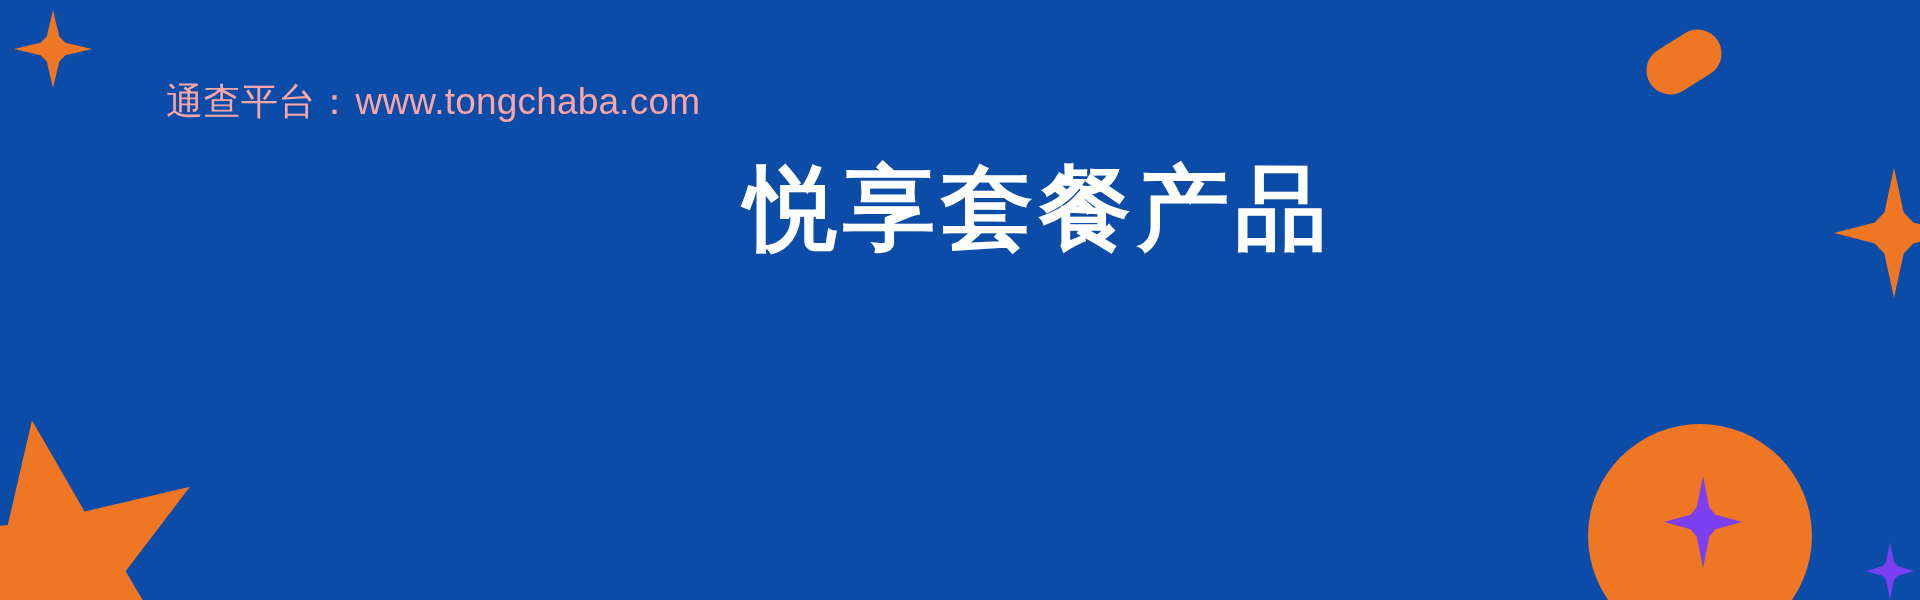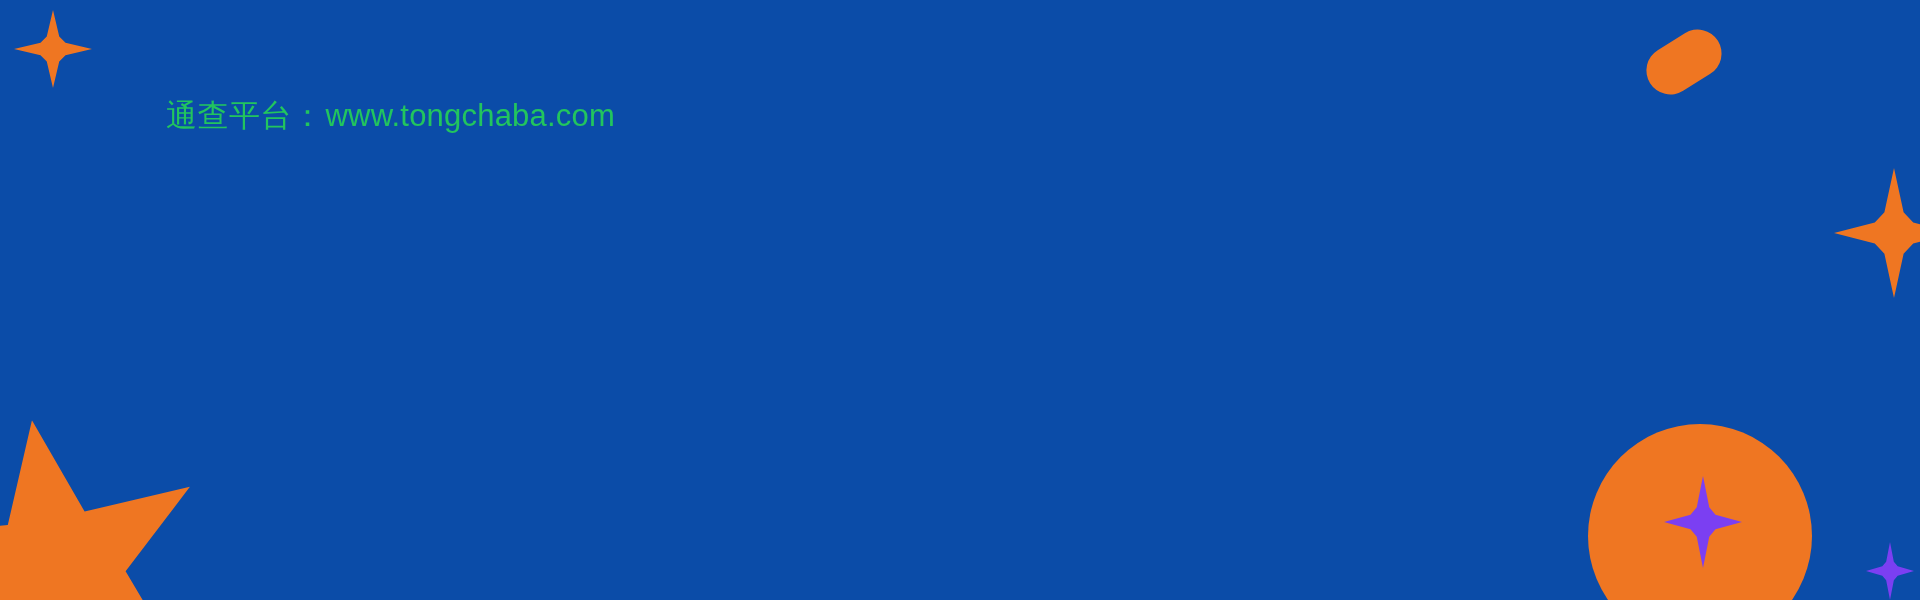--- a/index.html
+++ b/index.html
@@ -104,23 +104,23 @@
     right: 6px;
     bottom: 0px;
     width: 48px;
     height: 58px;
   }
 
   
   #site-line {
     position: absolute;
     left: 166px;
-    top: 100px;
-    color: #22c55e;
-    font-size: 31px;
+    top: 83px;
+    color: #fca5a5;
+    font-size: 37px;
     line-height: 1;
     white-space: nowrap;
     letter-spacing: 0.5px;
   }
   #site-line .label { margin-right: 2px; }
   #site-line .url { letter-spacing: 0.2px; }
 
   #headline {
     position: absolute;
     left: 0;
@@ -177,15 +177,16 @@
   <div class="deco" id="circle-bottom-right"></div>
 
   <div class="deco sparkle-purple" id="sparkle-in-circle"></div>
 
   <div class="deco sparkle-purple" id="sparkle-corner-small"></div>
 
   <div id="site-line">
     <span class="label">通查平台：</span><span class="url">www.tongchaba.com</span>
   </div>
 
+  <div id="headline">悦享套餐产品</div>
 
 
 </div>
 
 </body></html>

